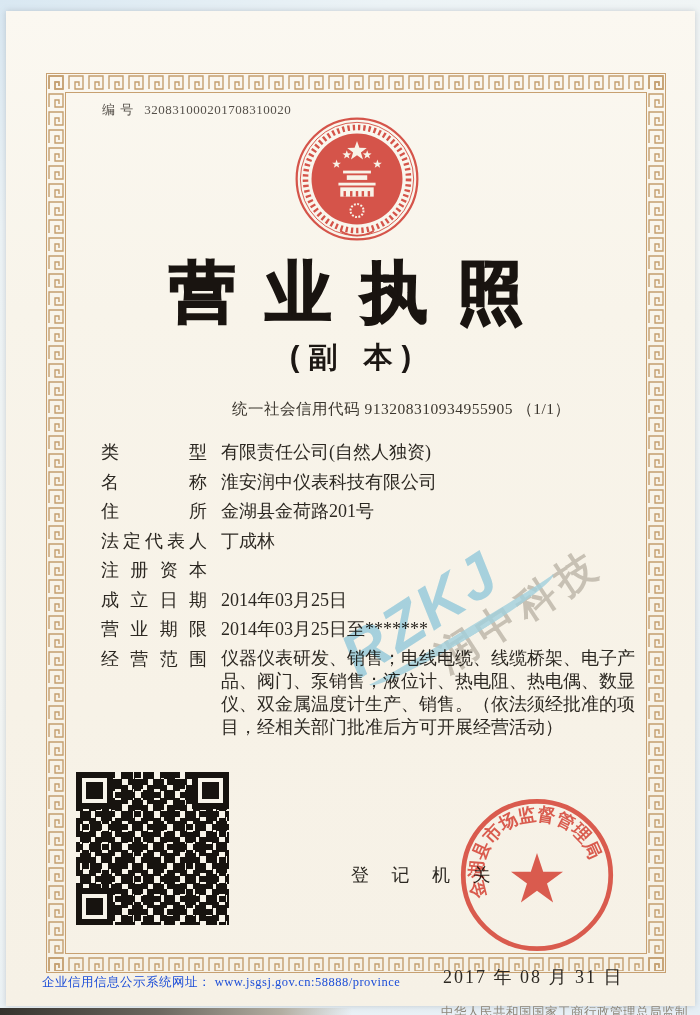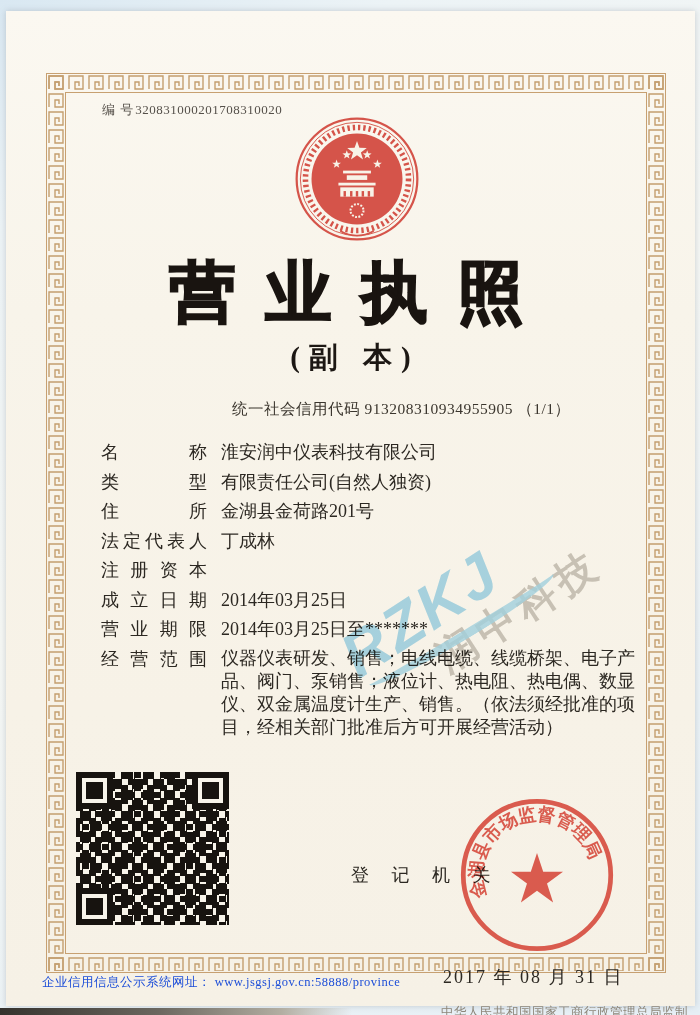--- a/index.html
+++ b/index.html
@@ -15,33 +15,33 @@
     box-shadow:0 0 6px rgba(120,130,140,.35);
   }
   .bottom-strip{
     position:absolute;left:0;top:1008px;width:352px;height:7px;
     background:linear-gradient(90deg,#35322d 0%,#6b675f 45%,#b3aea2 80%,rgba(200,200,195,0) 100%);
   }
   
   .frame{position:absolute;left:40px;top:62px;width:620px;height:900px;}
   
   .serial{position:absolute;left:96px;top:90px;font-size:13px;color:#55504a;letter-spacing:1px;}
-  .serial .num{margin-left:1px;letter-spacing:.5px;}
+  .serial .num{margin-left:10px;letter-spacing:.5px;}
   
   .emblem{position:absolute;left:284px;top:103px;width:134px;height:130px;}
   
   .title{
     position:absolute;left:0;right:0;top:237px;text-align:center;
     font-family:"Liberation Sans","DejaVu Sans",sans-serif;
     font-size:66px;font-weight:900;letter-spacing:30px;padding-left:22px;
     color:#191410;-webkit-text-stroke:2px #191410;
   }
   .subtitle{
     position:absolute;left:0;right:0;top:327px;text-align:center;
-    font-family:Liberation Serif, serif;
+    font-family:Liberation Sans, sans-serif;
     font-size:29px;font-weight:800;letter-spacing:9px;padding-left:9px;color:#1c1713;
   }
   .credit{position:absolute;left:226px;top:388px;font-size:15.5px;color:#3b362e;letter-spacing:.5px;}
   
   .fields{position:absolute;left:95px;top:429px;width:548px;}
   .frow{display:flex;align-items:flex-start;margin-bottom:5px;}
   .flabel{
     display:block;width:106px;flex:0 0 106px;
     font-size:18px;line-height:24.5px;color:#2c2username:#2c2username;
     color:#2c2822;text-align:justify;text-align-last:justify;text-justify:inter-character;
@@ -135,26 +135,26 @@
     <circle cx="70" cy="104" r="7" fill="none" stroke="#f8f3e8" stroke-width="2.2" stroke-dasharray="2 1.6"></circle>
     <path d="M52,126 Q70,136 88,126" fill="none" stroke="#d5544a" stroke-width="2"></path>
   </svg>
 
   <div class="title">营业执照</div>
   <div class="subtitle">(副 本)</div>
   <div class="credit">统一社会信用代码 913208310934955905 （1/1）</div>
 
   <div class="fields">
     <div class="frow">
+      <span class="flabel">类型</span>
+      <span class="fvalue">有限责任公司(自然人独资)</span>
+    </div>
+    <div class="frow">
       <span class="flabel">名称</span>
       <span class="fvalue">淮安润中仪表科技有限公司</span>
-    </div>
-    <div class="frow">
-      <span class="flabel">类型</span>
-      <span class="fvalue">有限责任公司(自然人独资)</span>
     </div>
     <div class="frow">
       <span class="flabel">住所</span>
       <span class="fvalue">金湖县金荷路201号</span>
     </div>
     <div class="frow">
       <span class="flabel">法定代表人</span>
       <span class="fvalue">丁成林</span>
     </div>
     <div class="frow">

